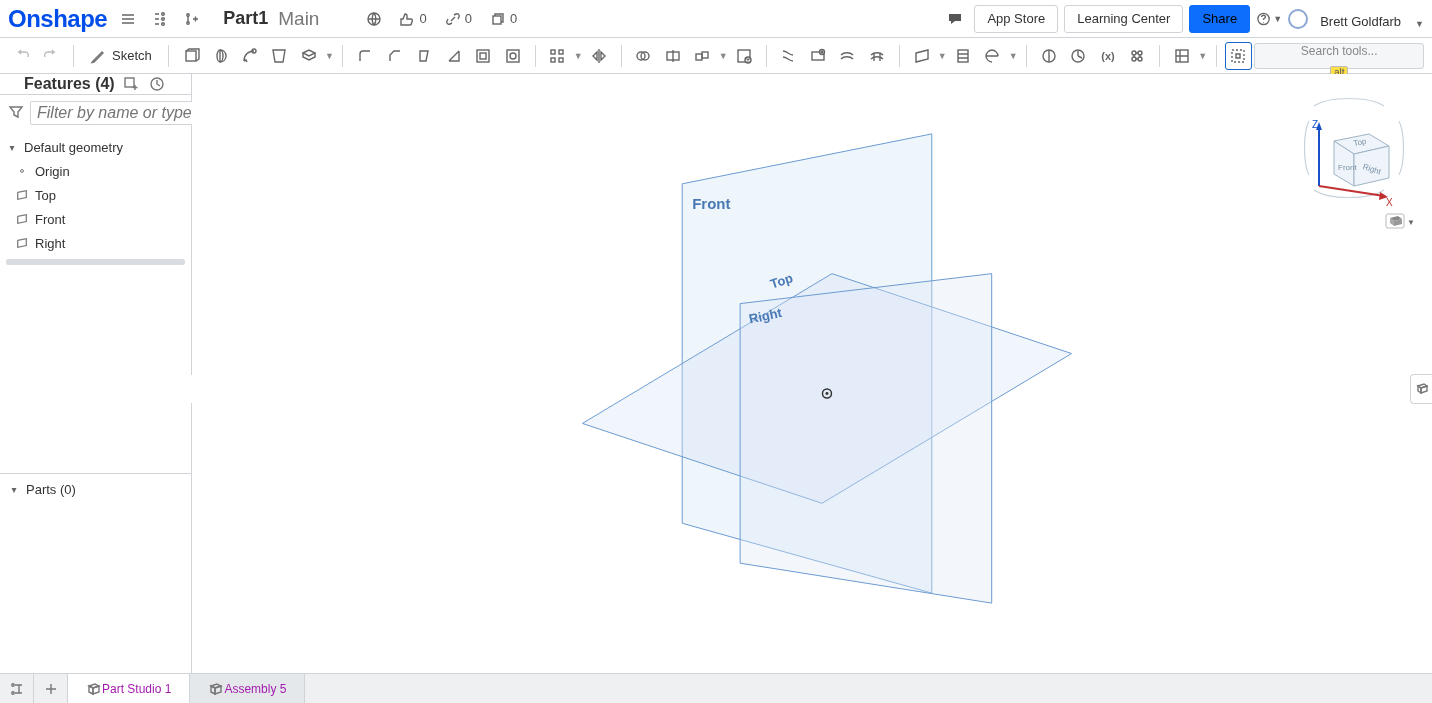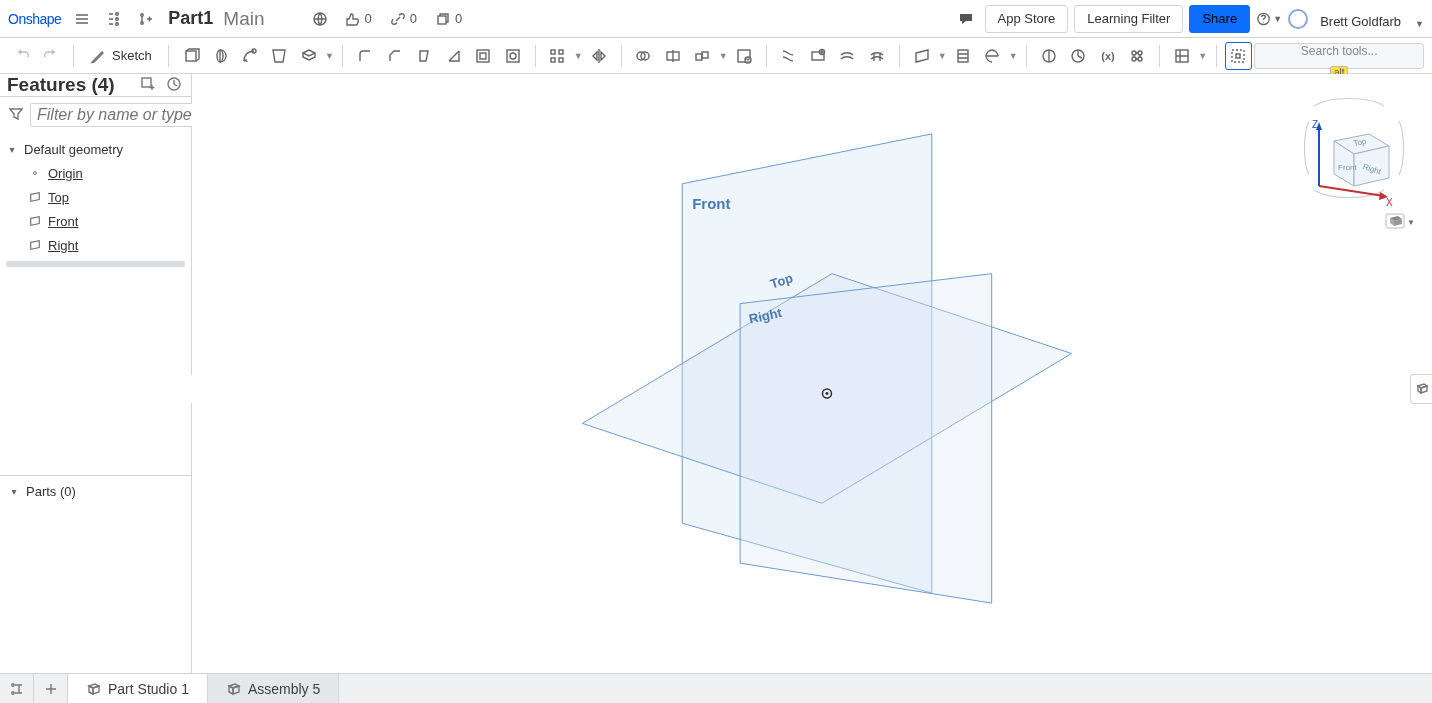--- a/index.html
+++ b/index.html
@@ -10,65 +10,65 @@
     --brand:#004eea;
     --share:#0d6efd;
     --panel:#fff;
     --hover:#eef1f4;
     --tab-active:#fff;
     --tab-inactive:#e5e8eb;
   }
   *{box-sizing:border-box;}
   html,body{margin:0;padding:0;height:100%;font-family:"Segoe UI",Arial,sans-serif;font-size:13px;color:var(--text);background:#fff;overflow:hidden;}
   .topbar{height:38px;border-bottom:1px solid var(--border);display:flex;align-items:center;padding:0 8px;gap:6px;}
-  .logo{font-weight:400;font-size:14px;color:var(--brand);letter-spacing:-0.5px;padding-right:2px;}
+  .logo{font-weight:700;font-size:24px;color:var(--brand);letter-spacing:-0.5px;padding-right:2px;}
   .icon-btn{width:26px;height:26px;display:flex;align-items:center;justify-content:center;border-radius:3px;cursor:pointer;color:#555;}
-  .doc-title{font-size:18px;font-weight:600;margin-left:3px;text-align:right;}
+  .doc-title{font-size:18px;font-weight:600;margin-left:12px;text-align:right;}
   .workspace-label{font-size:19px;color:var(--muted);margin-left:4px;}
   .spacer{flex:1;}
   .count-item{display:flex;align-items:center;gap:4px;color:#555;font-size:13px;margin:0 6px;}
   .pill-btn{height:28px;padding:0 12px;border:1px solid var(--border);background:#fff;border-radius:3px;display:flex;align-items:center;cursor:pointer;font-size:13px;color:#333;}
   .pill-btn.primary{background:var(--share);border-color:var(--share);color:#000000;font-weight:500;}
   .user-chip{display:flex;align-items:flex-end;gap:12px;cursor:pointer;font-size:13px;color:#333;}
   .avatar{width:20px;height:20px;border-radius:50%;border:2px solid #8aa7d6;display:inline-block;}
   
   .toolbar{height:36px;border-bottom:1px solid var(--border);display:flex;align-items:center;padding:0 8px;gap:2px;}
   .tool{width:28px;height:28px;display:flex;align-items:center;justify-content:center;border-radius:3px;cursor:pointer;color:#555;}
   .tool svg{width:18px;height:18px;stroke:#666;fill:none;stroke-width:1.4;}
   .sep{width:1px;height:22px;background:var(--border);margin:0 6px;}
   .sketch-btn{display:flex;align-items:center;gap:6px;height:28px;padding:0 8px;cursor:pointer;border-radius:3px;}
   .dd-caret{width:10px;display:flex;align-items:center;justify-content:center;color:#888;font-size:9px;}
   .search-tools{margin-left:auto;height:26px;min-width:170px;border:1px solid var(--border);border-radius:3px;background:#f5f6f8;display:flex;align-items:center;padding:0 6px;color:#888;font-size:12px;gap:4px;flex-direction:column;}
   .kbd{font-size:10px;border:1px solid #bbb;border-radius:2px;padding:0 3px;color:#555;background:#fde047;}
   
   .main{position:absolute;top:74px;bottom:30px;left:0;right:0;display:flex;}
   .sidebar{width:192px;border-right:1px solid var(--border);display:flex;flex-direction:column;background:#fff;position:relative;}
-  .panel-header{height:32px;display:flex;align-items:flex-start;padding:0 7px;font-weight:600;font-size:19px;border-bottom:1px solid var(--border);gap:6px;}
+  .panel-header{height:32px;display:flex;align-items:center;padding:0 24px;font-weight:600;font-size:16px;border-bottom:1px solid var(--border);gap:6px;}
   .panel-header .actions{margin-left:auto;display:flex;gap:6px;}
   .filter-row{padding:6px 8px;display:flex;align-items:center;gap:6px;}
   .filter-input{flex:1;height:24px;border:1px solid var(--border);border-radius:2px;padding:0 6px;font-size:16px;font-style:italic;color:#888;}
   .tree{padding:4px 0;font-size:13px;}
   .tree-row{display:flex;align-items:center;height:24px;padding:0 6px;gap:6px;cursor:pointer;}
-  .tree-row.child{padding-left:28px;text-decoration:underline;}
+  .tree-row.child{padding-left:15px;}
   .tree-caret{width:12px;display:flex;justify-content:center;color:#666;font-size:10px;}
   .tree-icon{width:14px;height:14px;display:flex;align-items:center;justify-content:center;color:#888;}
   .tree-sep{height:6px;background:#d9dce0;margin:4px 6px;border-radius:2px;}
   .sidebar-bottom{margin-top:auto;border-top:1px solid var(--border);}
   .parts-header{height:30px;display:flex;align-items:center;gap:6px;padding:0 8px;font-size:13px;cursor:pointer;}
   .side-toggle{position:absolute;right:-14px;top:300px;width:14px;height:30px;border:1px solid var(--border);border-left:none;background:#fff;border-radius:0 4px 4px 0;display:flex;align-items:center;justify-content:center;cursor:pointer;color:#666;}
   
   .viewport{flex:1;position:relative;background:#fff;overflow:hidden;}
   
   .viewcube{position:absolute;top:12px;right:18px;width:120px;height:150px;}
   
   .right-fly{position:absolute;right:0;top:300px;width:22px;height:30px;border:1px solid var(--border);border-right:none;background:#fff;border-radius:4px 0 0 4px;display:flex;align-items:center;justify-content:center;color:#666;cursor:pointer;}
   
   .tabstrip{position:absolute;left:0;right:0;bottom:0;height:30px;border-top:1px solid var(--border);display:flex;align-items:stretch;background:#eef0f2;}
   .tabstrip .ts-btn{width:34px;display:flex;align-items:center;justify-content:center;color:#555;cursor:pointer;border-right:1px solid var(--border);}
-  .doc-tab{display:flex;align-items:center;gap:6px;padding:0 18px;border-right:1px solid var(--border);background:var(--tab-inactive);cursor:pointer;font-size:14px;color:#404040;}
+  .doc-tab{display:flex;align-items:center;padding:0 18px;border-right:1px solid var(--border);background:var(--tab-inactive);cursor:pointer;font-size:12px;color:#a21caf;}
   .doc-tab.active{background:var(--tab-active);}
   .mini-svg{width:16px;height:16px;stroke:#777;fill:none;stroke-width:1.4;}
   .tiny-caret{font-size:9px;color:#666;margin-left:2px;}
   .topbar .mini-svg, .count-item .mini-svg{stroke:#666;}
   .features-mid{flex:0 0 200px;}
 </style>
 </head>
 <body>
 
 <div class="topbar">
@@ -125,21 +125,21 @@
   </div>
 
   <div class="spacer"></div>
 
   <div class="icon-btn">
     <svg class="mini-svg" viewBox="0 0 16 16" style="fill:#555;stroke:none">
         <path d="M2 3h12v7H8l-4 3v-3H2z"></path>
       </svg>
   </div>
   <button class="pill-btn">App Store</button>
-  <button class="pill-btn">Learning Filter</button>
+  <button class="pill-btn">Learning Center</button>
   <button class="pill-btn primary">Share</button>
   <div class="icon-btn">
     <svg class="mini-svg" viewBox="0 0 16 16">
         <circle cx="8" cy="8" r="6"></circle>
         <path d="M6 6c0-1 1-2 2-2s2 1 2 2-1 1.5-2 2v1"></path>
         <circle cx="8" cy="12" r="0.6" style="fill:#666;stroke:none"></circle>
       </svg>
     <span class="tiny-caret">▼</span>
   </div>
   <div class="user-chip">

